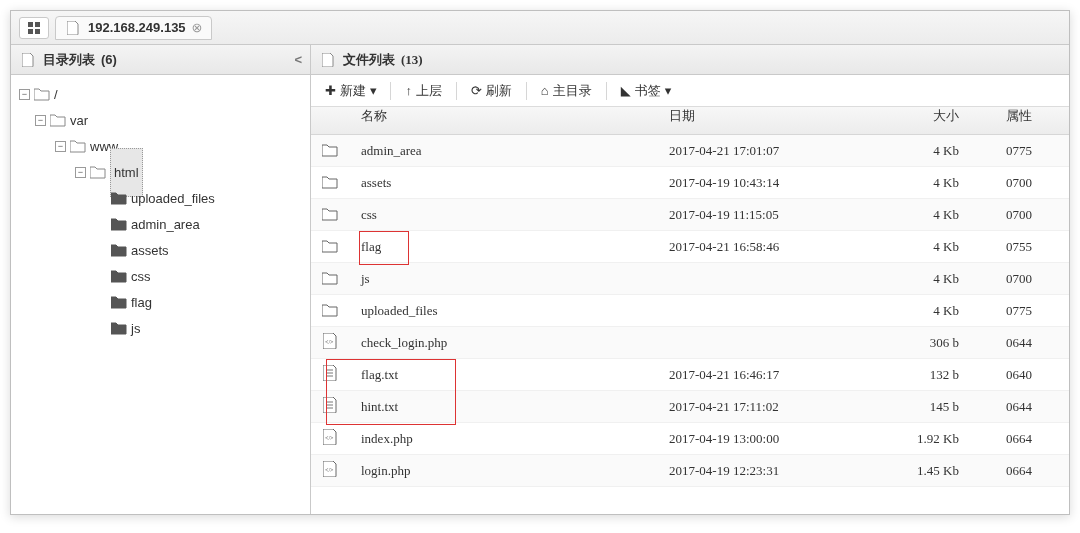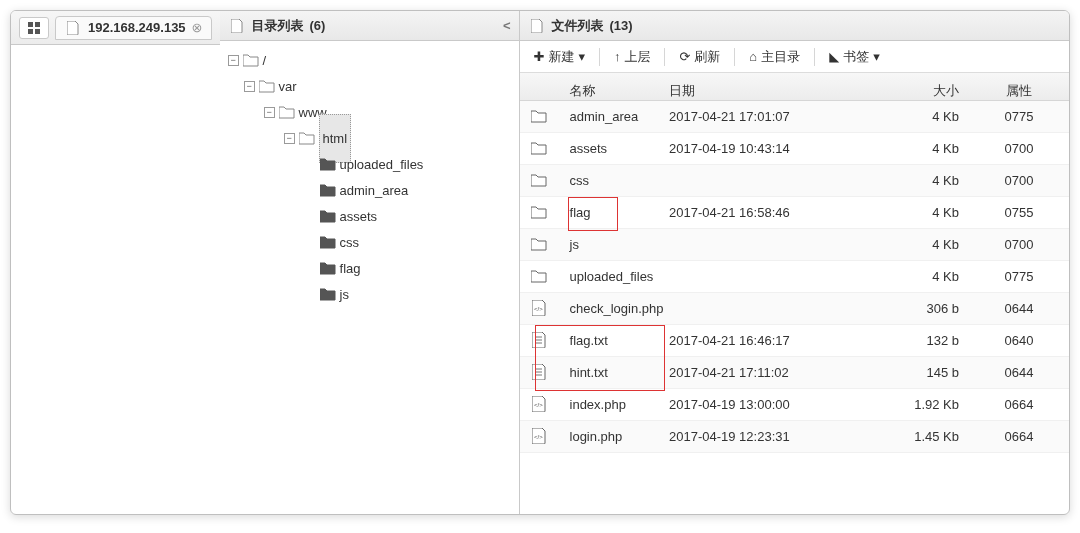--- a/index.html
+++ b/index.html
@@ -10,24 +10,24 @@
     background: #fff;
     width: 1080px;
     height: 533px;
     overflow: hidden;
     padding: 10px;
   }
   .app-window {
     width: 1060px;
     height: 505px;
     border: 1px solid #bfbfbf;
-    border-radius: 6px;
+    border-radius: 0;
     box-shadow: 0 2px 10px rgba(0,0,0,0.15);
     display: flex;
-    flex-direction: row;
+    flex-direction: column;
     overflow: hidden;
   }
   .tabbar {
     height: 34px;
     background: linear-gradient(#f6f6f6, #ececec);
     border-bottom: 1px solid #c9c9c9;
     display: flex;
     align-items: center;
     padding: 0 8px;
     gap: 6px;
@@ -58,20 +58,21 @@
   .left {
     width: 300px;
     border-right: 1px solid #c9c9c9;
     display: flex;
     flex-direction: column;
   }
   .right {
     flex: 1;
     display: flex;
     flex-direction: column;
+    font-family: Liberation Serif, serif;
   }
   .panel-title {
     height: 30px;
     background: linear-gradient(#f4f4f4, #e8e8e8);
     border-bottom: 1px solid #c9c9c9;
     display: flex;
     align-items: center;
     padding: 0 8px;
     gap: 6px;
     font-weight: bold;
@@ -127,21 +128,21 @@
     cursor: pointer;
     border-radius: 3px;
   }
   .vsep { width:1px; height:18px; background:#d6d6d6; margin: 0 2px;}
   .table { flex:1; overflow:auto; }
   .thead {
     display:flex;
     background:linear-gradient(#f7f7f7,#ececec);
     border-bottom:1px solid #d6d6d6;
     height:28px;
-    align-items:flex-end;
+    align-items:flex-start;
   }
   .th, .td { padding:0 10px; }
   .c-icon { width:40px; flex:none; }
   .c-name { flex:1 1 290px; }
   .c-date { width:200px; flex:none; }
   .c-size { width:110px; flex:none; text-align:right; }
   .c-attr { width:100px; flex:none; text-align:center; }
   .trow {
     display:flex;
     height:32px;
@@ -351,20 +352,21 @@
               <div class="td c-size">4 Kb</div>
               <div class="td c-attr">0700</div>
             </div>
             <div class="trow">
               <div class="td c-icon"><span class="fi">
                   <svg width="16" height="14" viewBox="0 0 16 14">
                     <path d="M0 2 h5 l2 2 h8 v9 h-15 z" fill="#fff" stroke="#666"></path>
                   </svg>
                 </span></div>
               <div class="td c-name">css</div>
+              <div class="td c-date">2017-04-19 11:15:05</div>
               <div class="td c-size">4 Kb</div>
               <div class="td c-attr">0700</div>
             </div>
             <div class="trow">
               <div class="td c-icon"><span class="fi">
                   <svg width="16" height="14" viewBox="0 0 16 14">
                     <path d="M0 2 h5 l2 2 h8 v9 h-15 z" fill="#fff" stroke="#666"></path>
                   </svg>
                 </span></div>
               <div class="td c-name">flag</div>

